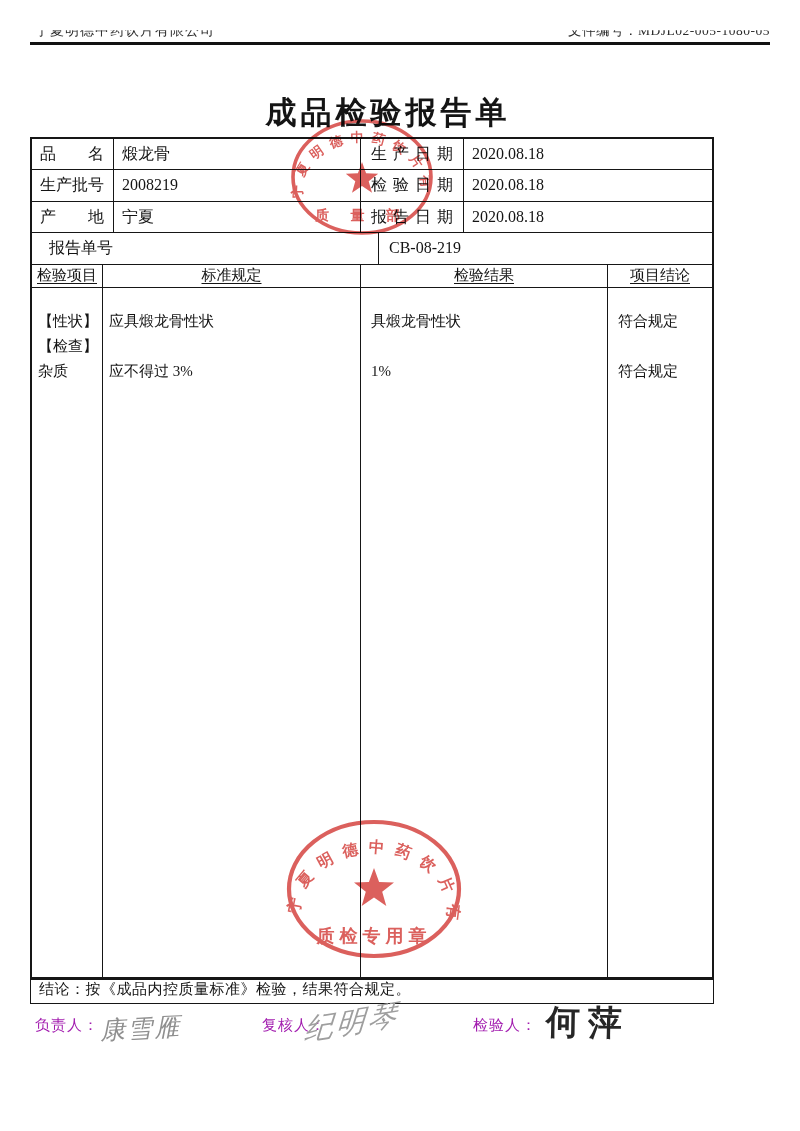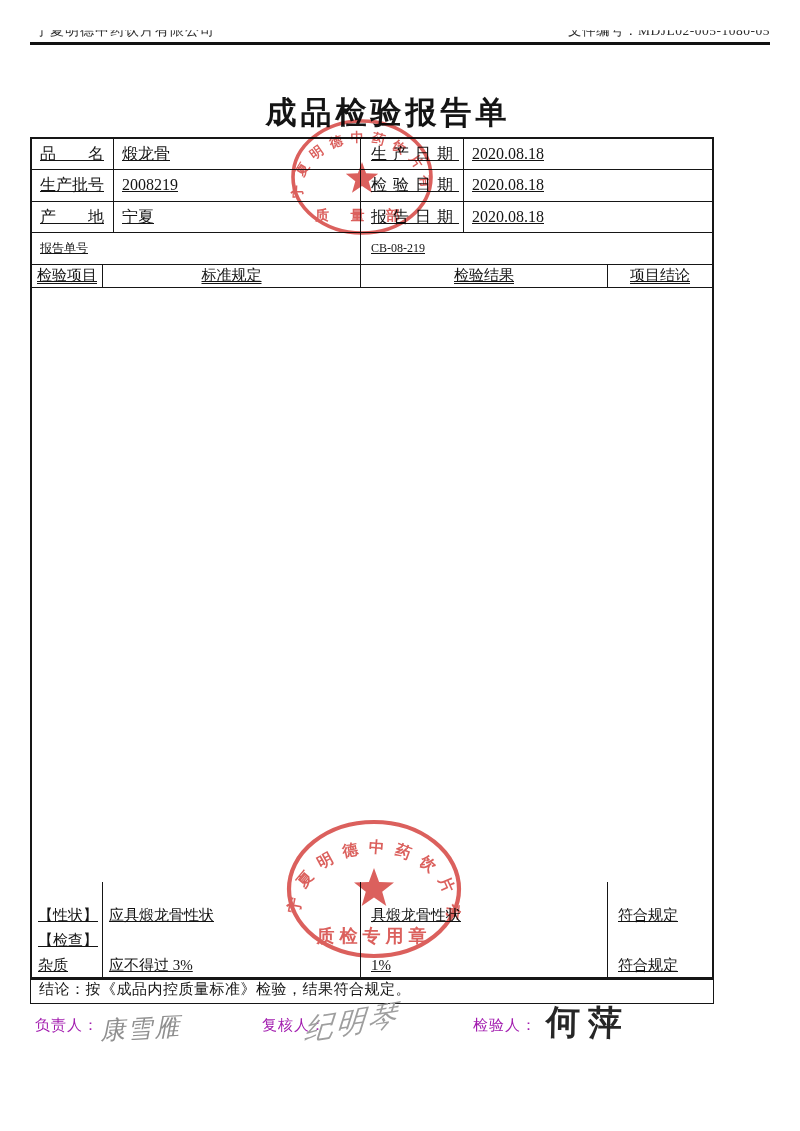--- a/index.html
+++ b/index.html
@@ -9,33 +9,33 @@
   .tophead-text{position:absolute;top:22px;font-size:14px;color:#2b2b2b;
         clip-path:inset(46% 0 0 0);letter-spacing:1px;white-space:nowrap;}
   .company{left:35px;}
   .docno{right:30px;font-size:13.5px;letter-spacing:0.5px;}
   .headrule{position:absolute;left:30px;top:42px;width:740px;height:2.5px;background:#121212;}
   .title{position:absolute;left:30px;top:76px;width:684px;margin:16px;text-align:center;
         font-size:31px;font-weight:bold;letter-spacing:4px;}
   
   .rtable{position:absolute;left:30px;top:137px;width:684px;border:2px solid #161616;
         box-sizing:border-box;background:transparent;}
-  .trow{display:flex;box-sizing:border-box;border-bottom:1px solid #161616;text-decoration:underline;}
-  .trow:last-child{border-bottom:none;align-items:flex-end;}
+  .trow{display:flex;box-sizing:border-box;border-bottom:1px solid #161616;}
+  .trow:last-child{border-bottom:none;}
   .cell{box-sizing:border-box;border-left:1px solid #161616;overflow:hidden;}
   .cell:first-child{border-left:none;}
   .inforow{height:31.4px;}
   .inforow .cell{font-size:16px;line-height:30px;padding-left:8px;white-space:nowrap;}
   .w-l1{width:81px;flex:none;}
   .w-v1{width:247px;flex:none;}
   .w-l2{width:103px;flex:none;}
   .w-v2{flex:1;}
   .wlabel{letter-spacing:6px;padding-left:10px !important;}
   .reportrow{height:31.4px;}
-  .reportrow .cell{font-size:12px;line-height:30px;padding-left:8px;}
+  .reportrow .cell{font-size:16px;line-height:30px;padding-left:8px;margin-left:9px;}
   .w-r1{width:328px;flex:none;}
   .w-r2{flex:1;padding-left:10px !important;}
   .headerrow{height:23px;}
   .headerrow .cell{font-size:15px;line-height:21px;text-align:center;}
   .headerrow .cell span{text-decoration:underline;text-underline-offset:3px;}
   .w-c1{width:70px;flex:none;}
   .w-c2{width:258px;flex:none;}
   .w-c3{width:247px;flex:none;}
   .w-c4{flex:1;}
   .bodyrow{height:690px;}

